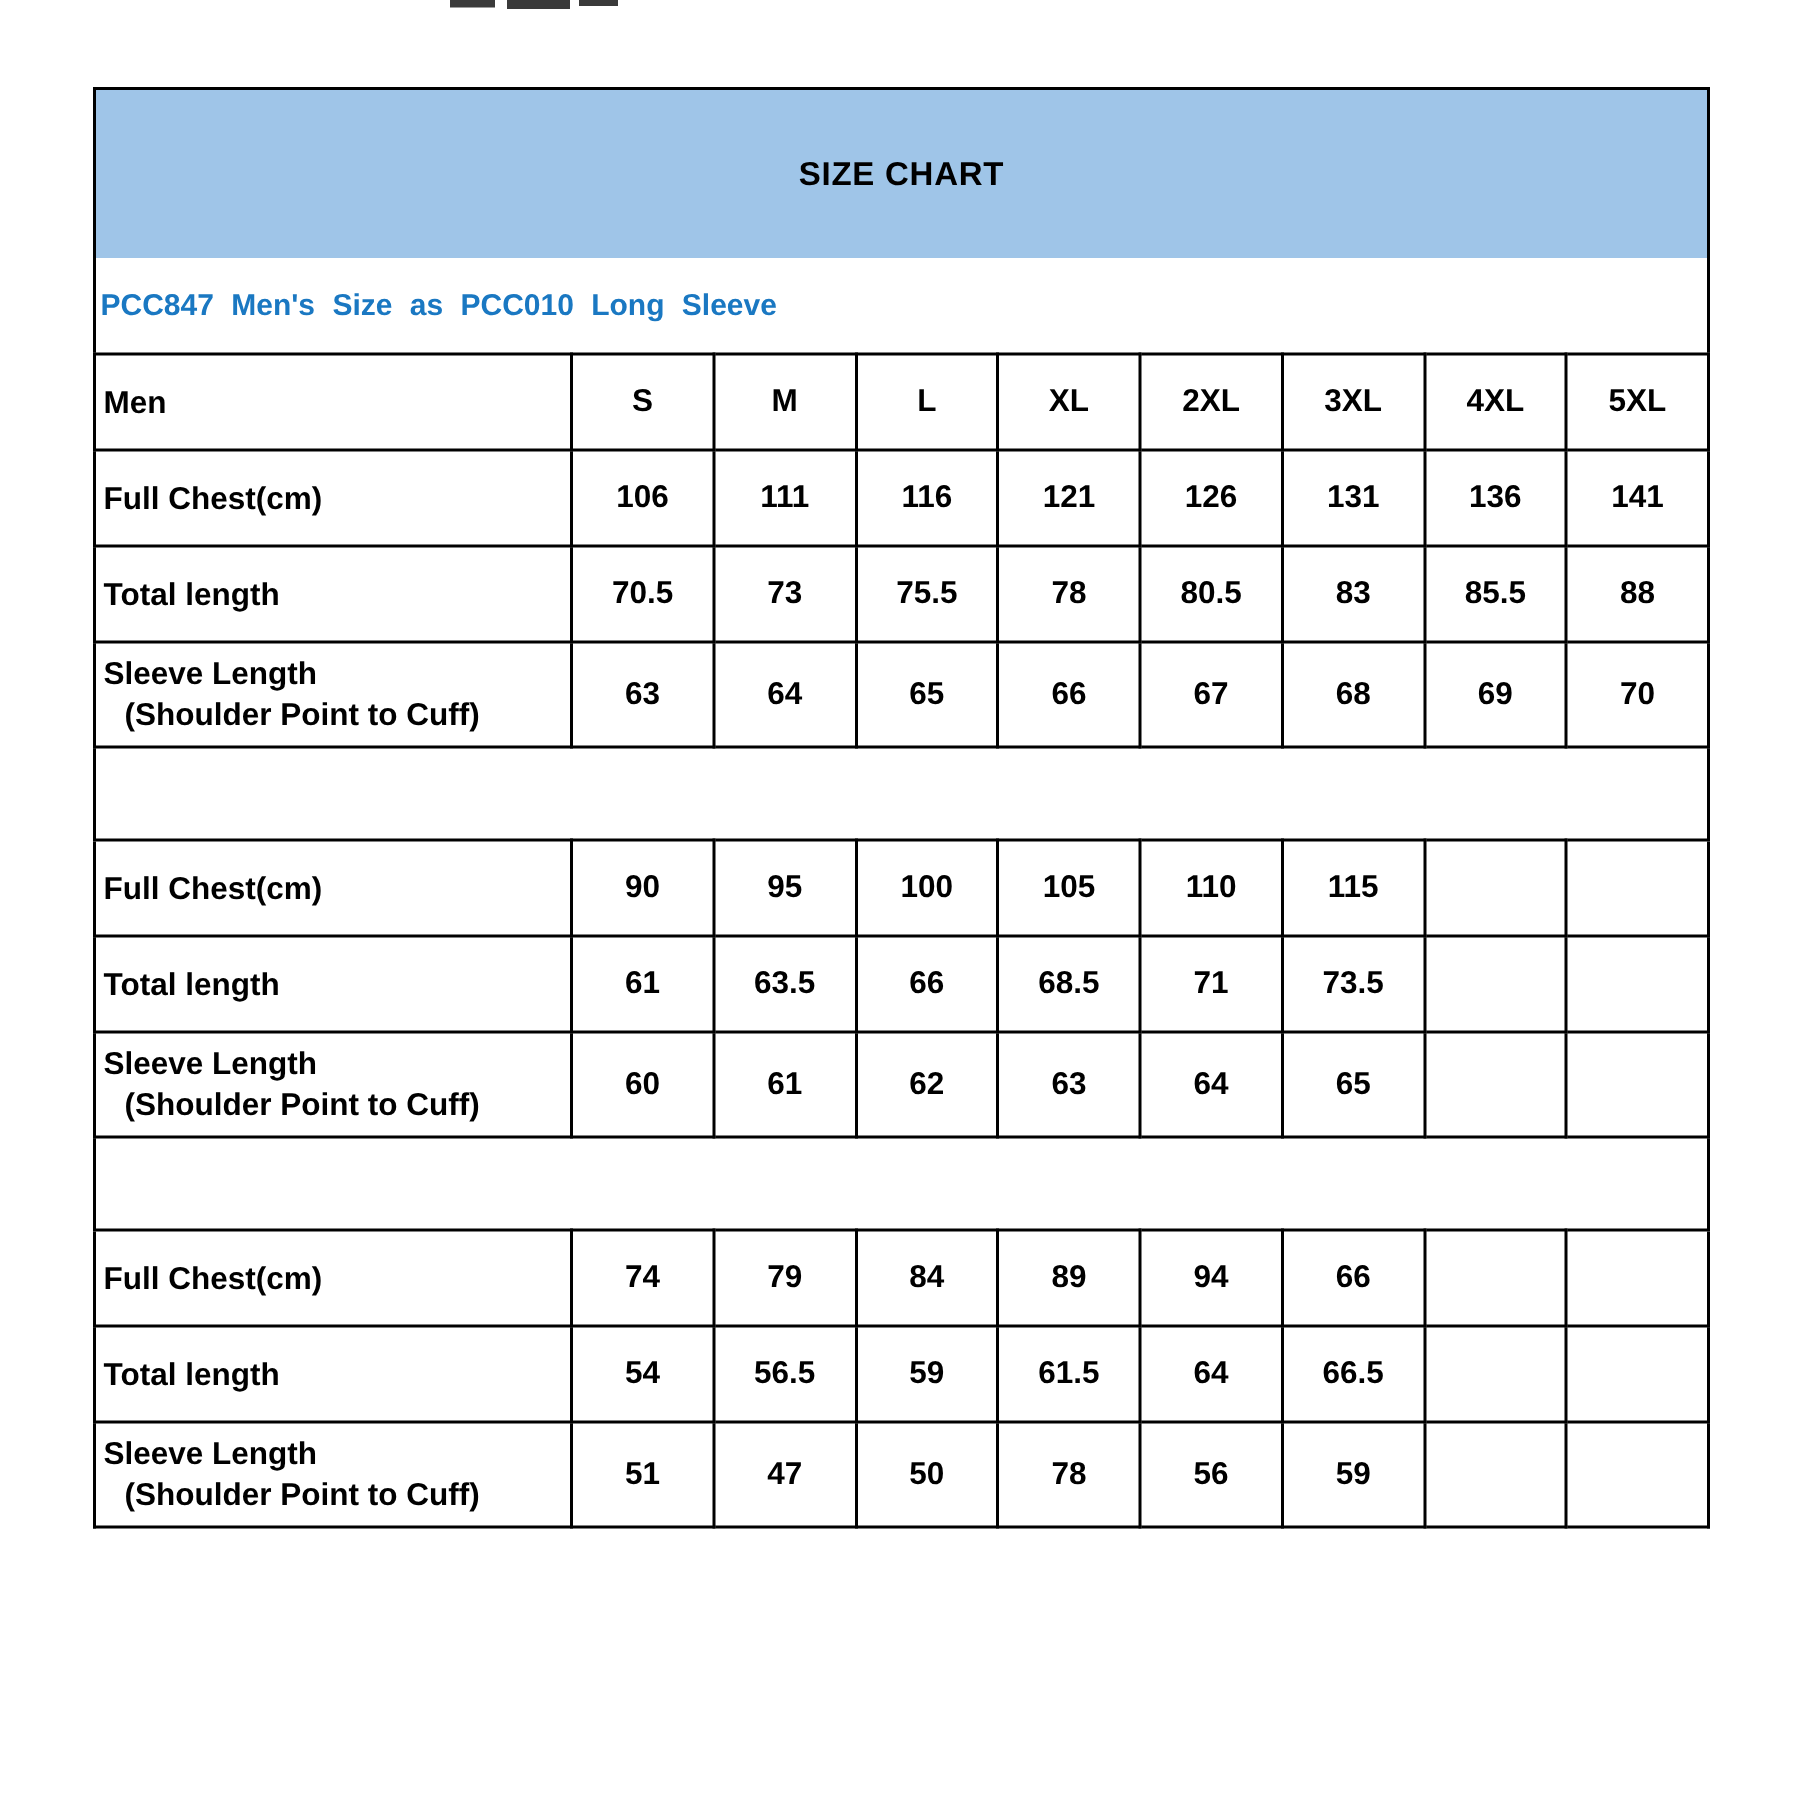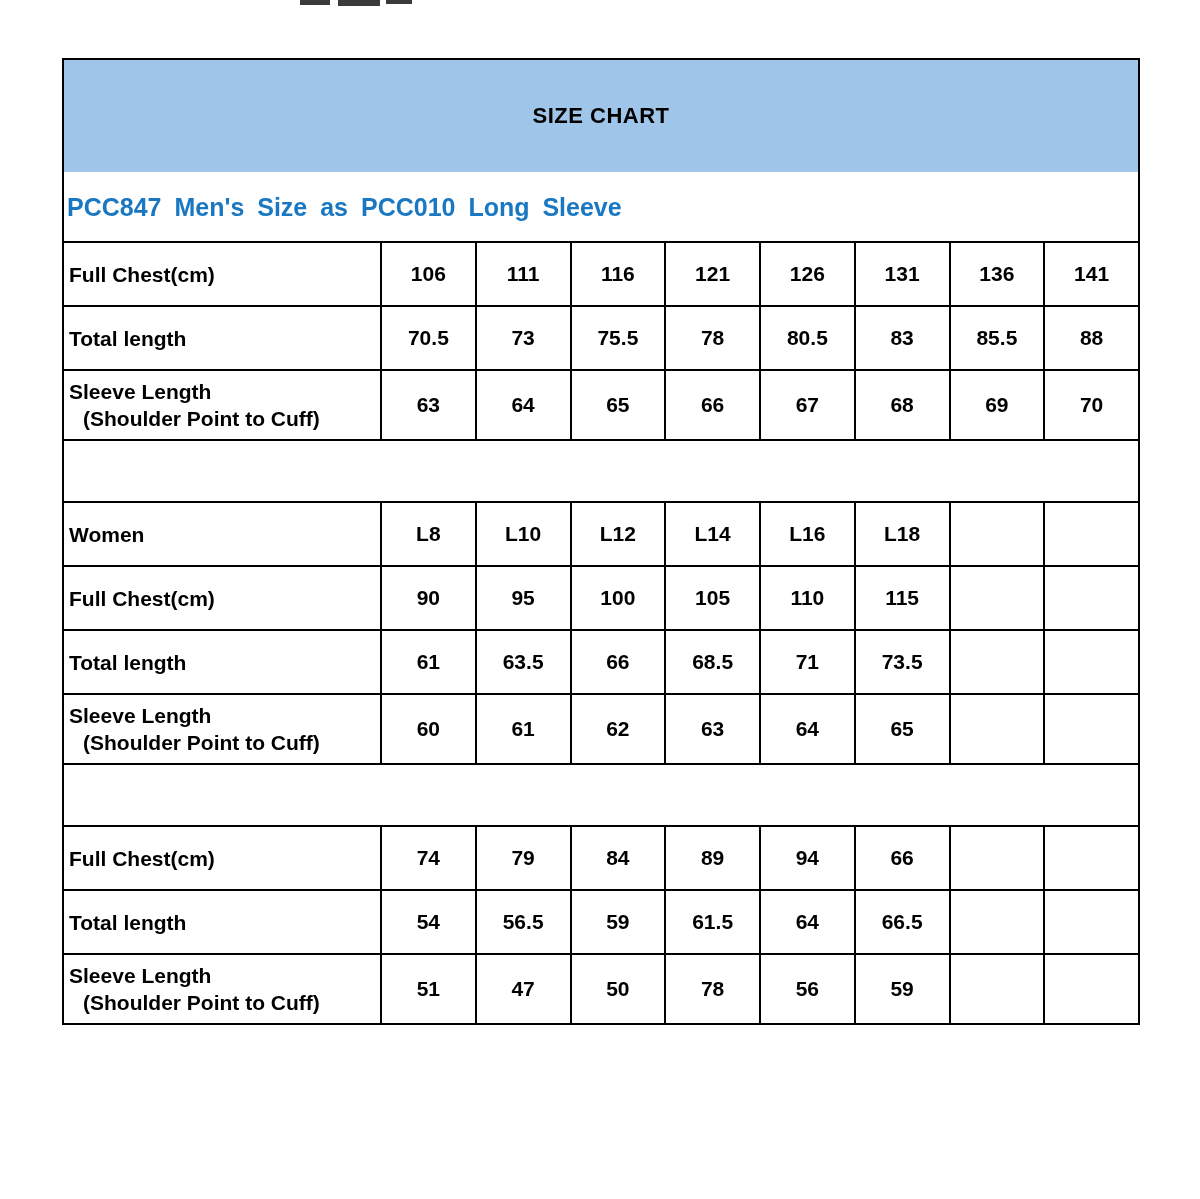--- a/index.html
+++ b/index.html
@@ -45,21 +45,21 @@
     color: #000;
     letter-spacing: 0.5px;
   }
   .subtitle-area {
     background: #fff;
     padding: 21px 3px 19px 3px;
   }
   .subtitle {
     color: var(--subtitle-color, #1A78C2);
     font-weight: bold;
-    font-size: 25px;
+    font-size: 20px;
     word-spacing: 6px;
   }
   table.size-table {
     width: 100%;
     border-collapse: collapse;
     table-layout: fixed;
   }
   .col-label { width: 318px; }
   td {
     border: 2px solid var(--line-color, #000);
@@ -103,20 +103,31 @@
         <span class="subtitle">PCC847 Men's Size as PCC010 Long Sleeve</span>
       </div>
     </div>
 
     <table class="size-table">
       <colgroup>
         <col class="col-label">
         <col span="8" class="col-size">
       </colgroup>
       <tbody id="size-table-body">
+          <tr>
+            <td class="label-cell">Men</td>
+            <td class="head-cell">S</td>
+            <td class="head-cell">M</td>
+            <td class="head-cell">L</td>
+            <td class="head-cell">XL</td>
+            <td class="head-cell">2XL</td>
+            <td class="head-cell">3XL</td>
+            <td class="head-cell">4XL</td>
+            <td class="head-cell">5XL</td>
+          </tr>
           <tr>
             <td class="label-cell">Full Chest(cm)</td>
             <td class="value-cell">106</td>
             <td class="value-cell">111</td>
             <td class="value-cell">116</td>
             <td class="value-cell">121</td>
             <td class="value-cell">126</td>
             <td class="value-cell">131</td>
             <td class="value-cell">136</td>
             <td class="value-cell">141</td>
@@ -143,31 +154,20 @@
             <td class="value-cell">66</td>
             <td class="value-cell">67</td>
             <td class="value-cell">68</td>
             <td class="value-cell">69</td>
             <td class="value-cell">70</td>
           </tr>
           <tr class="spacer-row">
             <td class="spacer-cell" colspan="9"></td>
           </tr>
           <tr>
-            <td class="label-cell">Women</td>
-            <td class="head-cell">L8</td>
-            <td class="head-cell">L10</td>
-            <td class="head-cell">L12</td>
-            <td class="head-cell">L14</td>
-            <td class="head-cell">L16</td>
-            <td class="head-cell">L18</td>
-            <td class="head-cell"></td>
-            <td class="head-cell"></td>
-          </tr>
-          <tr>
             <td class="label-cell">Full Chest(cm)</td>
             <td class="value-cell">90</td>
             <td class="value-cell">95</td>
             <td class="value-cell">100</td>
             <td class="value-cell">105</td>
             <td class="value-cell">110</td>
             <td class="value-cell">115</td>
             <td class="value-cell"></td>
             <td class="value-cell"></td>
           </tr>

